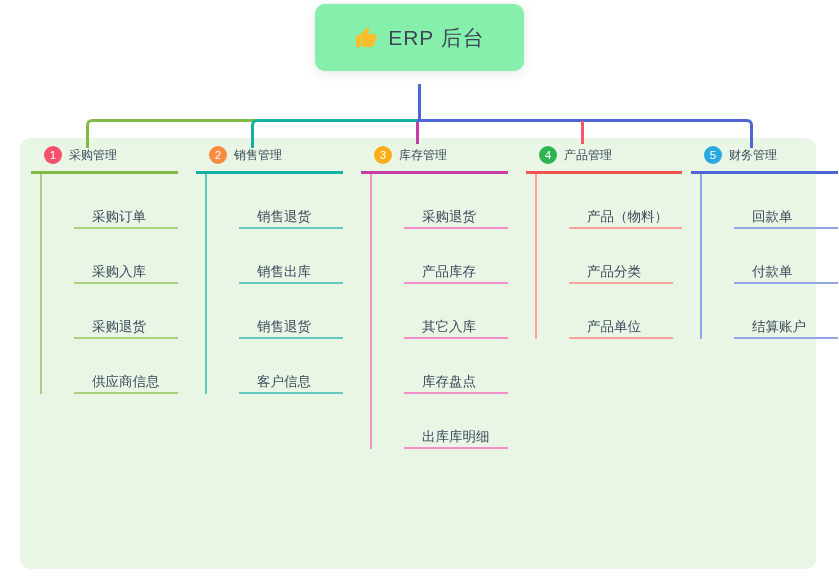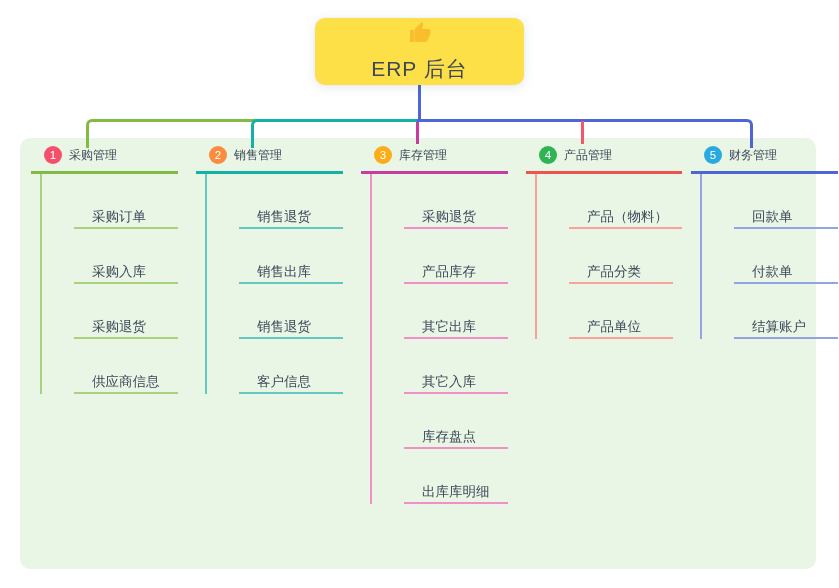--- a/index.html
+++ b/index.html
@@ -1,21 +1,21 @@
 <!DOCTYPE html>
 <html><head>
 <meta charset="utf-8">
 <style>
   html,body{margin:0;padding:0;background:#ffffff;font-family:"Liberation Sans","DejaVu Sans",sans-serif;}
   .stage{position:relative;width:839px;height:588px;background:#ffffff;overflow:hidden;}
 
   
-  .root-card{position:absolute;left:315px;top:18px;width:209px;height:67px;background:#fde047;
+  .root-card{position:absolute;left:315px;top:4px;width:209px;height:67px;background:#86efac;
     border-radius:10px;box-shadow:0 2px 12px rgba(60,70,90,.12), 0 0 2px rgba(60,70,90,.08);
-    display:flex;align-items:center;justify-content:center;gap:10px;z-index:5;flex-direction:column;}
+    display:flex;align-items:center;justify-content:center;gap:10px;z-index:5;}
   .root-card .title{font-size:21px;color:#3d4757;letter-spacing:1px;}
   .thumb{width:24px;height:24px;display:inline-block;}
 
   
   .panel{position:absolute;left:20px;top:138px;width:796px;height:431px;background:#e9f6e6;border-radius:10px;}
 
   
   .line{position:absolute;}
   .root-drop{left:418px;top:84px;width:3px;height:38px;}
   .seg-left{left:86px;top:119px;width:167px;height:26px;border-style:solid;border-width:3px 0 0 3px;border-radius:6px 0 0 0;background:none;}
@@ -94,21 +94,20 @@
   <div class="branch b3" style="--main: #C73CA0; --light: #F28FC6; --badge: #FBAD18;">
   <div class="branch-title">
     <span class="badge">3</span>
     <span class="branch-label">库存管理</span>
   </div>
   <div class="children">
   <div class="child">采购退货</div>
 
   <div class="child">产品库存</div>
 
-  <div class="child">其它出库</div>
 
   <div class="child">其它入库</div>
 
 
   <div class="child">库存盘点</div>
 
   <div class="child">出库库明细</div>
 </div>
 </div>
   <div class="branch b4" style="--main: #EE5350; --light: #F9A29B; --badge: #2FB454;">

